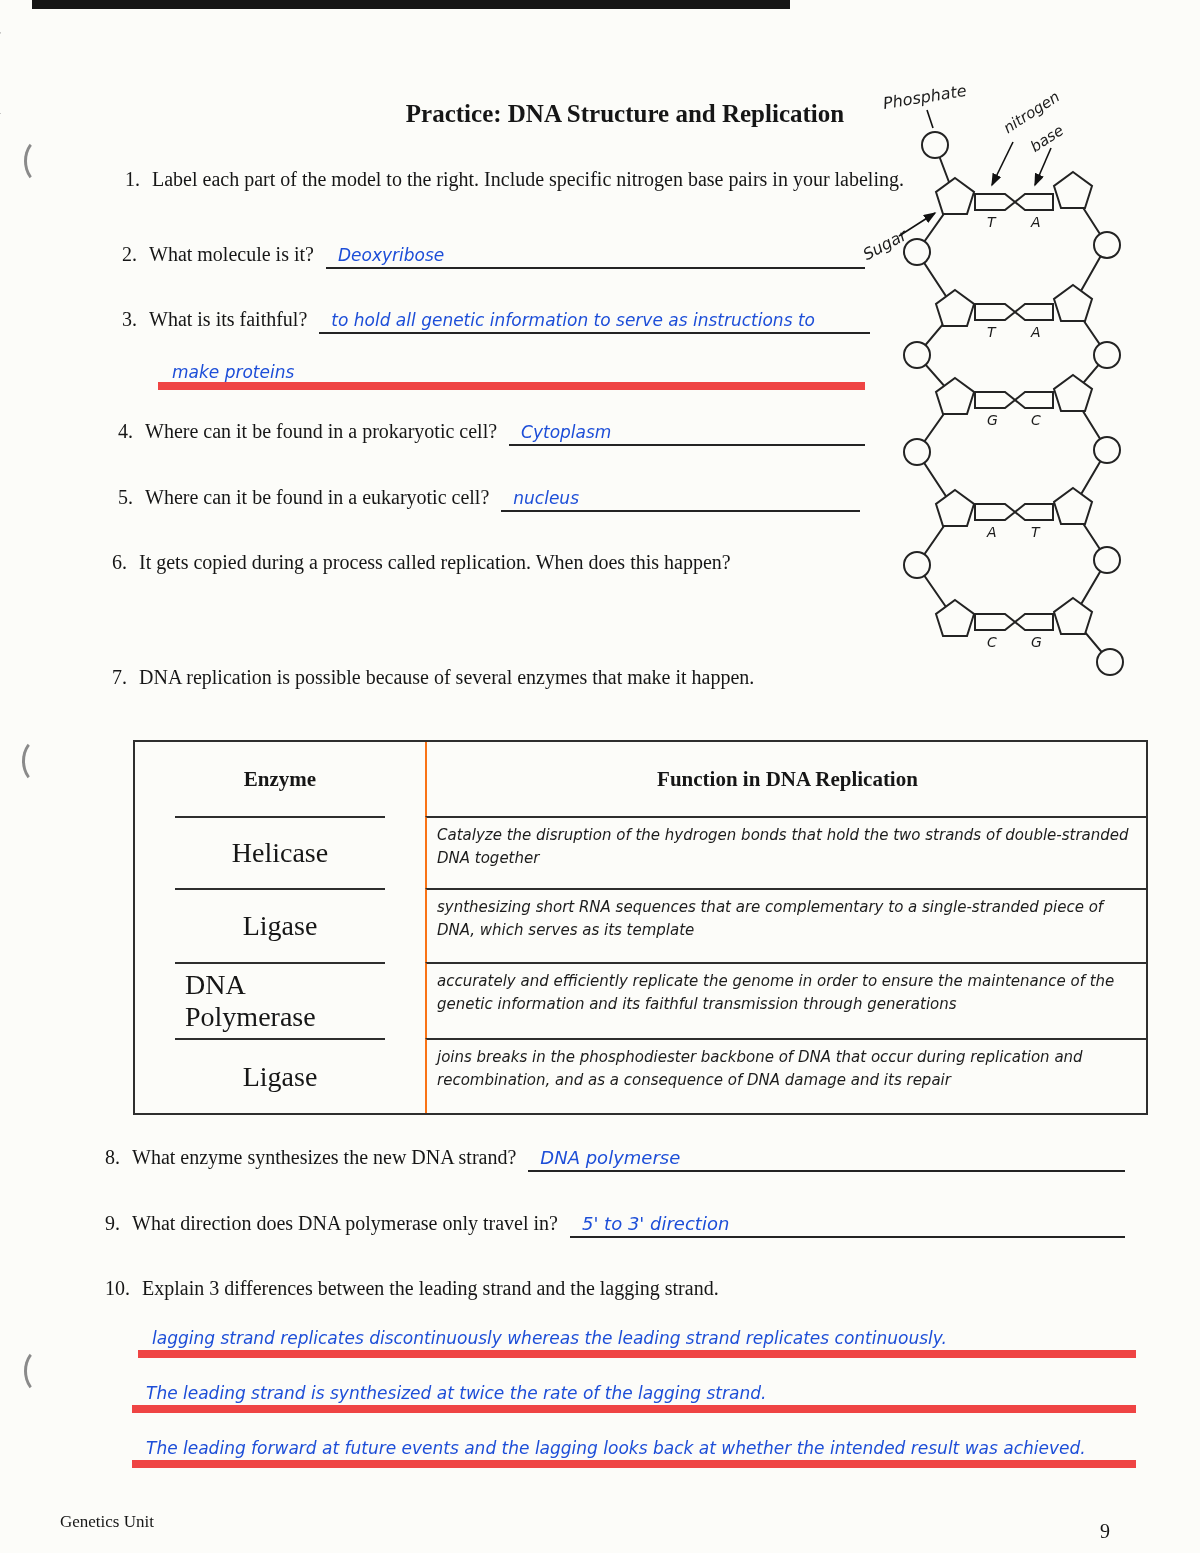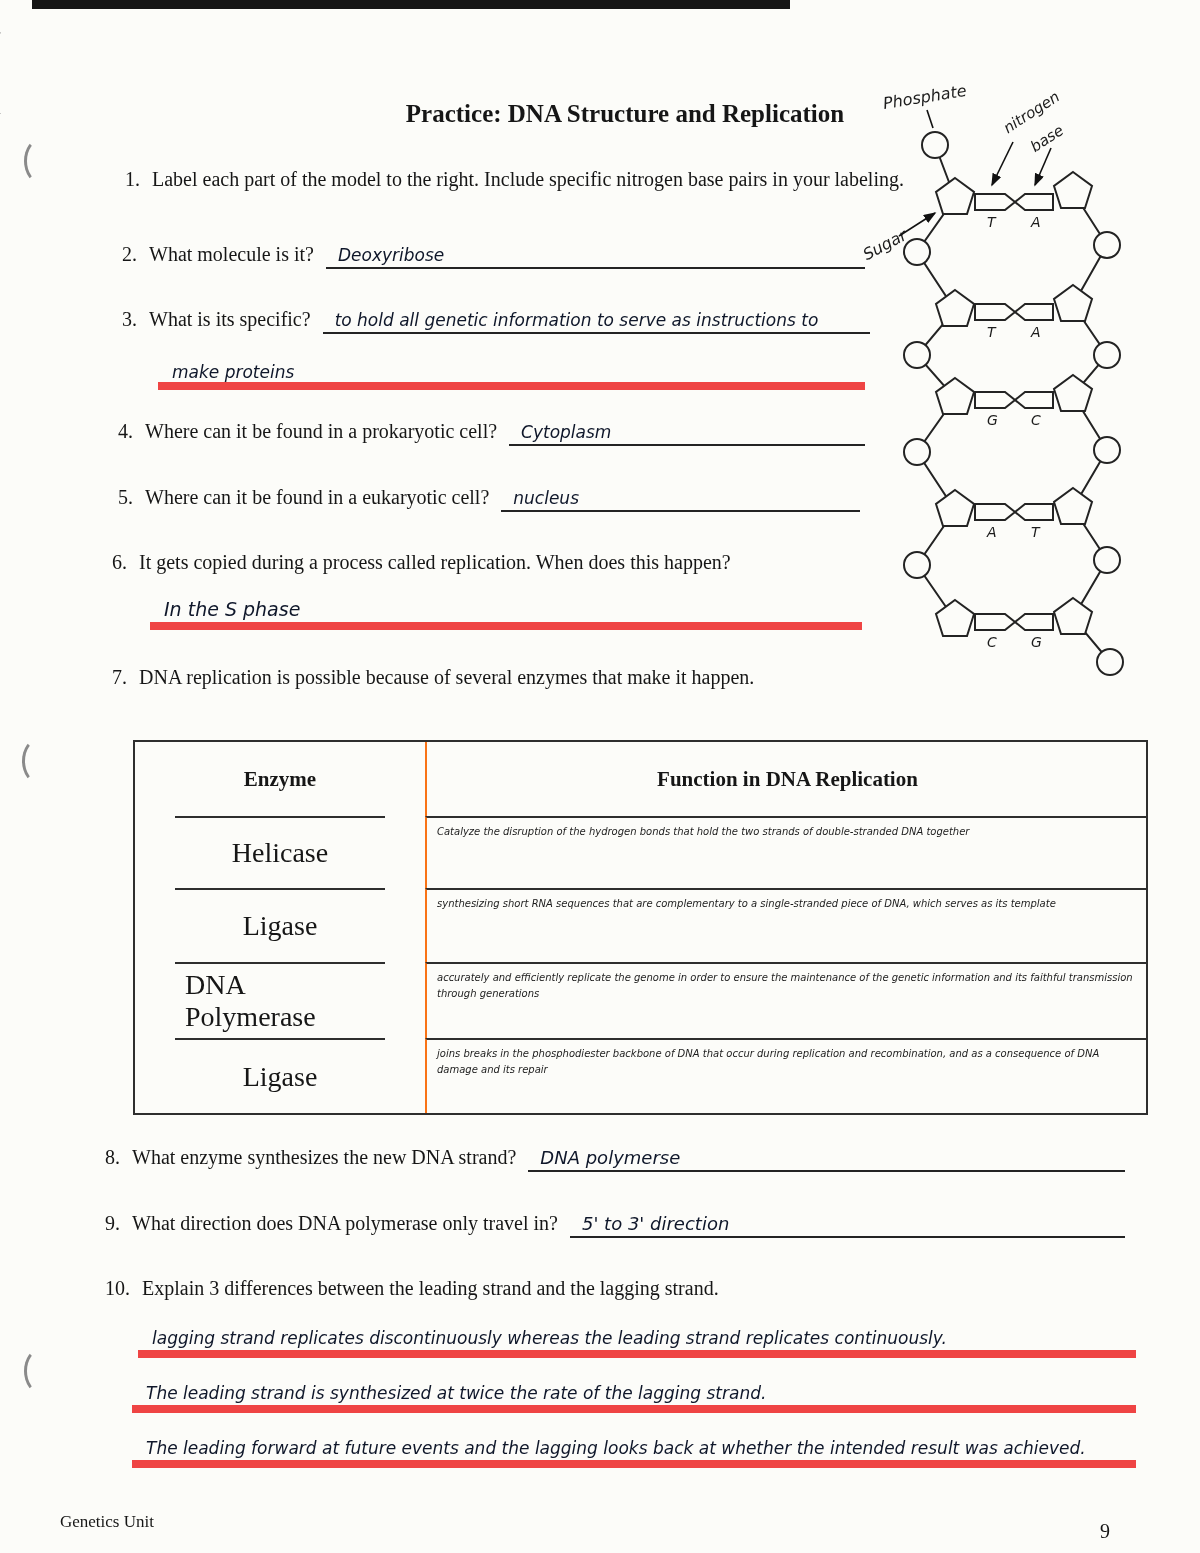--- a/index.html
+++ b/index.html
@@ -12,22 +12,22 @@
   .scan-strip { position:absolute; left:32px; top:0; width:758px; height:9px; background:#161616; }
   .arc { position:absolute; border:3px solid transparent; border-left-color:#8a8a8a; border-radius:50%; }
   .title { position:absolute; left:245px; top:100px; width:760px; text-align:center;
            font-size:25px; font-weight:bold; }
   .q { position:absolute; display:flex; align-items:baseline; gap:12px; font-size:20px; }
   .q-num { flex:0 0 auto; }
   .q-text { flex:0 0 auto; white-space:nowrap; }
   .q-par { position:absolute; display:flex; gap:12px; font-size:20px; line-height:1.45; }
   .fill-line { flex:1 1 auto; min-width:40px; border-bottom:2px solid #242424; padding:0 4px 1px 12px; }
   .solo-line { position:absolute; border-bottom:8px solid #ef4444; padding:0 4px 2px 14px; height:28px; }
-  .hand { font-family:"DejaVu Sans", sans-serif; font-style:italic; color:#0f172a; font-size:17px; }
-  .hand-sm { font-family:"DejaVu Sans", sans-serif; font-style:italic; color:#1c1c1c; font-size:10px; line-height:1.55; }
+  .hand { font-family:"DejaVu Sans", sans-serif; font-style:italic; color:#1d4ed8; font-size:17px; }
+  .hand-sm { font-family:"DejaVu Sans", sans-serif; font-style:italic; color:#1c1c1c; font-size:15px; line-height:1.55; }
   .enz-table { position:absolute; left:133px; top:740px; width:1015px;
                border:2px solid #2e2e2e; display:grid;
                grid-template-columns:250px 763px;
                grid-template-rows:74px 72px 74px 76px 75px; }
   .cell { padding:6px 10px;margin-left:40px; }
   .cell.r { border-top:2px solid #2e2e2e; }
   .cell.c2 { border-left:2px solid #f97316; }
   .cell.head { display:flex; align-items:center; justify-content:center;
                font-weight:bold; font-size:21px; }
   .cell.enz { display:flex; align-items:center; justify-content:center; font-size:28px; }
@@ -54,21 +54,21 @@
   </div>
 
   <div class="q" style="left:122px; top:243px; width:743px;">
     <span class="q-num">2.</span>
     <span class="q-text">What molecule is it?</span>
     <span class="fill-line"><span class="hand">Deoxyribose</span></span>
   </div>
 
   <div class="q" style="left:122px; top:308px; width:748px;">
     <span class="q-num">3.</span>
-    <span class="q-text">What is its specific?</span>
+    <span class="q-text">What is its faithful?</span>
     <span class="fill-line"><span class="hand">to hold all genetic information to serve as instructions to</span></span>
   </div>
   <div class="solo-line" style="left:158px; top:362px; width:707px;">
     <span class="hand">make proteins</span>
   </div>
 
   <div class="q" style="left:118px; top:420px; width:747px;">
     <span class="q-num">4.</span>
     <span class="q-text">Where can it be found in a prokaryotic cell?</span>
     <span class="fill-line"><span class="hand">Cytoplasm</span></span>
@@ -76,23 +76,20 @@
 
   <div class="q" style="left:118px; top:486px; width:742px;">
     <span class="q-num">5.</span>
     <span class="q-text">Where can it be found in a eukaryotic cell?</span>
     <span class="fill-line"><span class="hand">nucleus</span></span>
   </div>
 
   <div class="q" style="left:112px; top:551px; width:760px;">
     <span class="q-num">6.</span>
     <span class="q-text">It gets copied during a process called replication.  When does this happen?</span>
-  </div>
-  <div class="solo-line" style="left:150px; top:598px; width:712px; height:32px;">
-    <span class="hand" style="font-size:19px;">In the S phase</span>
   </div>
 
   <div class="q-par" style="left:112px; top:663px; width:820px;">
     <span class="q-num">7.</span>
     <span>
       <span style="display:block;">DNA replication is possible because of several enzymes that make it happen.</span>
     </span>
   </div>
 
   <div class="enz-table">

